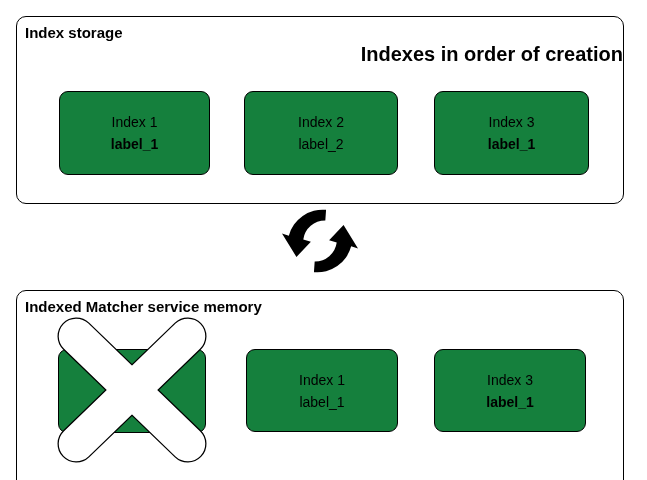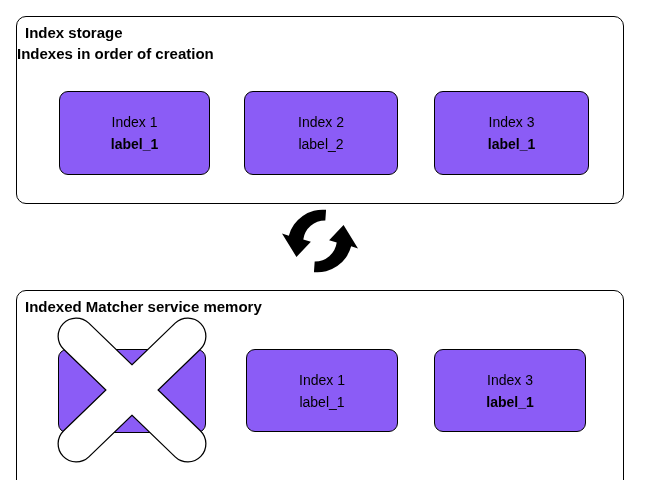--- a/index.html
+++ b/index.html
@@ -22,29 +22,29 @@
   .panel-storage { left: 16px; top: 16px; width: 608px; height: 188px; }
   .panel-memory  { left: 16px; top: 290px; width: 608px; height: 205px; }
 
   .panel-title {
     position: absolute; left: 8px; top: 7px;
     font-size: 15px; font-weight: 700; line-height: 18px;
     white-space: nowrap;
   }
   .panel-subtitle {
     position: absolute; left: 0; right: 0; top: 28px;
-    text-align: left;
-    font-size: 15px; font-weight: 700; line-height: 18px;
+    text-align: right;
+    font-size: 20px; font-weight: 700; line-height: 18px;
   }
 
   .index-box {
     position: absolute;
     border: 1px solid #000;
     border-radius: 9px;
-    background: #8b5cf6;
+    background: #15803d;
     display: flex; flex-direction: column;
     align-items: center; justify-content: center;
     font-size: 14px; line-height: 22px;
     text-align: center;
     z-index: 1;
   }
   .index-box .bold { font-weight: 700; }
 
   .sync-icon { position: absolute; left: 282px; top: 209px; width: 76px; height: 64px; z-index: 2; }
   .x-overlay { position: absolute; z-index: 3; overflow: visible; }

